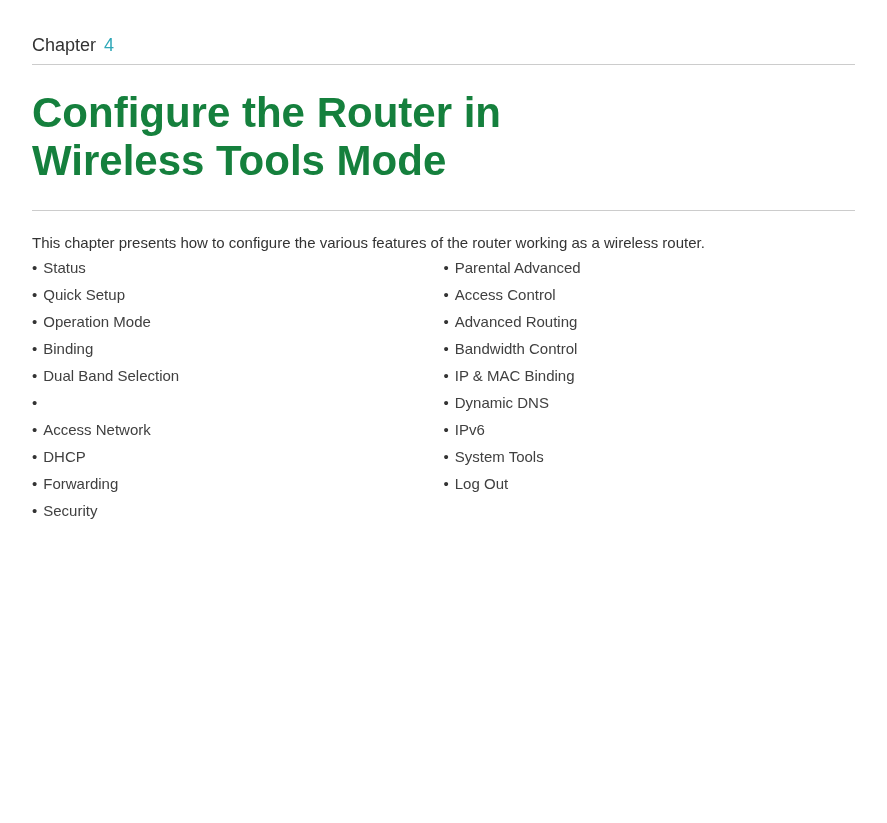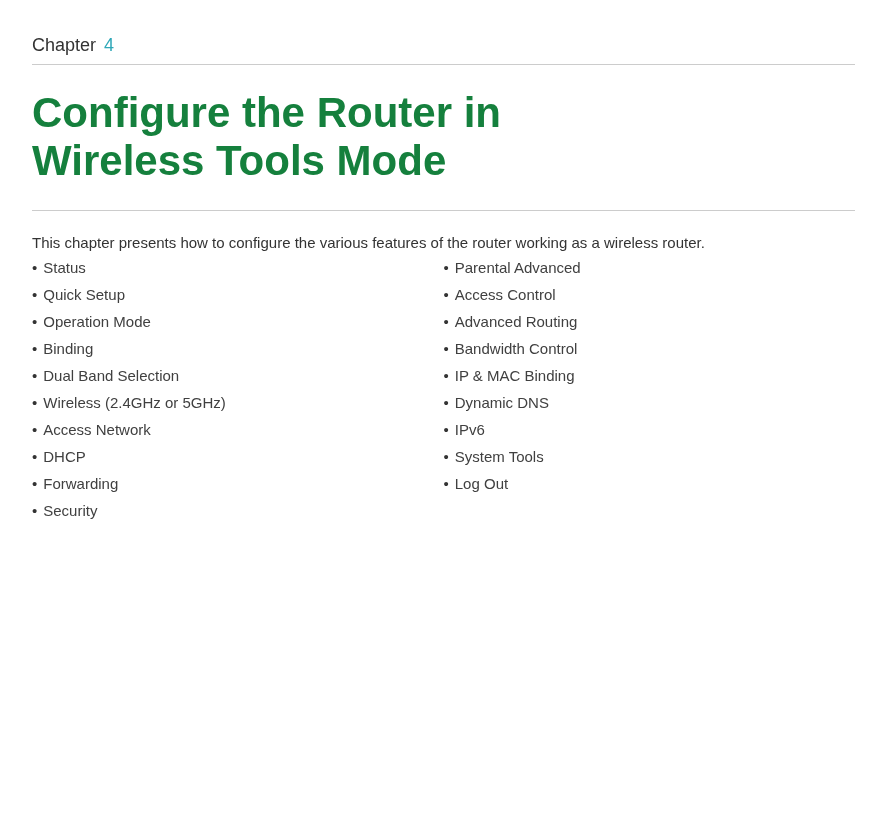--- a/index.html
+++ b/index.html
@@ -136,21 +136,20 @@
         <div class="section-item">
           <span class="bullet">•</span>
           <a class="section-link" href="#">Binding</a>
         </div>
         <div class="section-item">
           <span class="bullet">•</span>
           <a class="section-link" href="#">Dual Band Selection</a>
         </div>
         <div class="section-item">
           <span class="bullet">•</span>
-          <a class="section-link" href="#">Wireless (2.4GHz or 5GHz)</a>
         </div>
         <div class="section-item">
           <span class="bullet">•</span>
           <a class="section-link" href="#">Access Network</a>
         </div>
         <div class="section-item">
           <span class="bullet">•</span>
           <a class="section-link" href="#">DHCP</a>
         </div>
         <div class="section-item">

